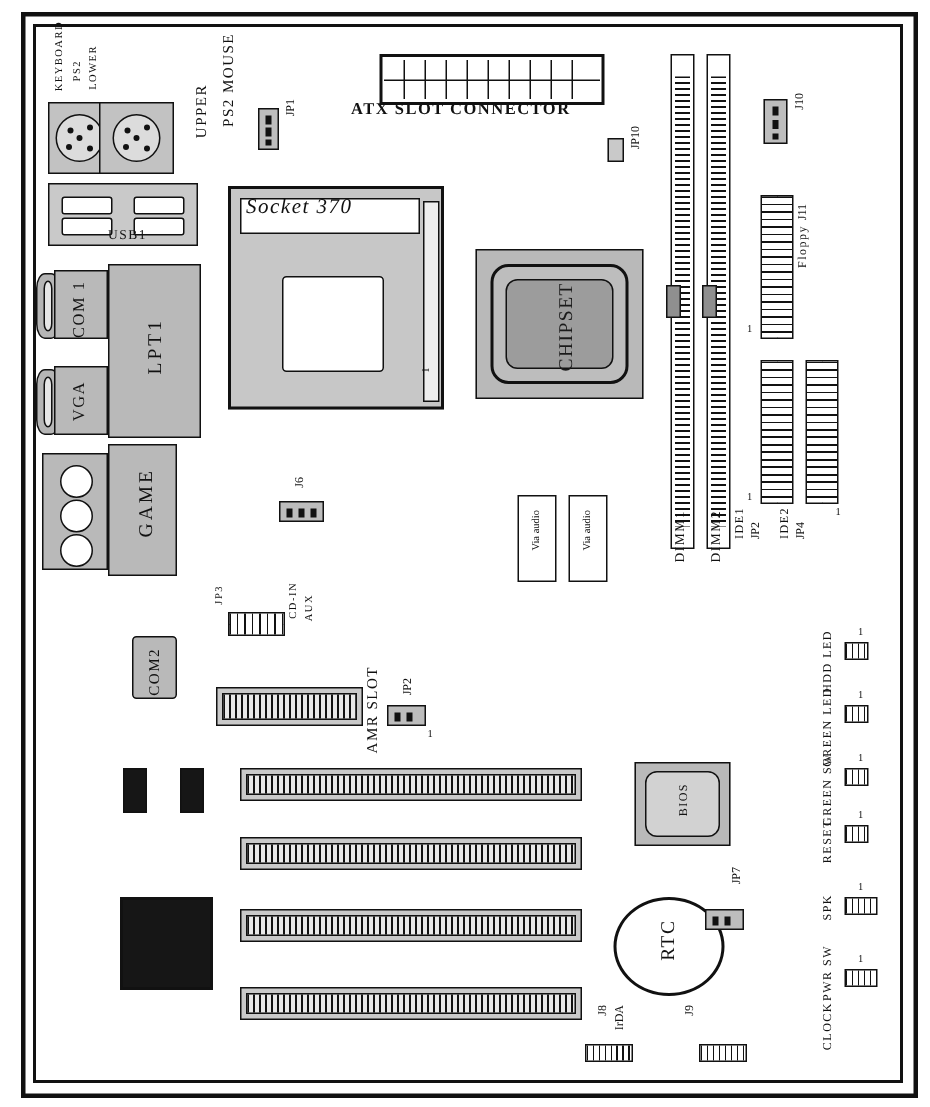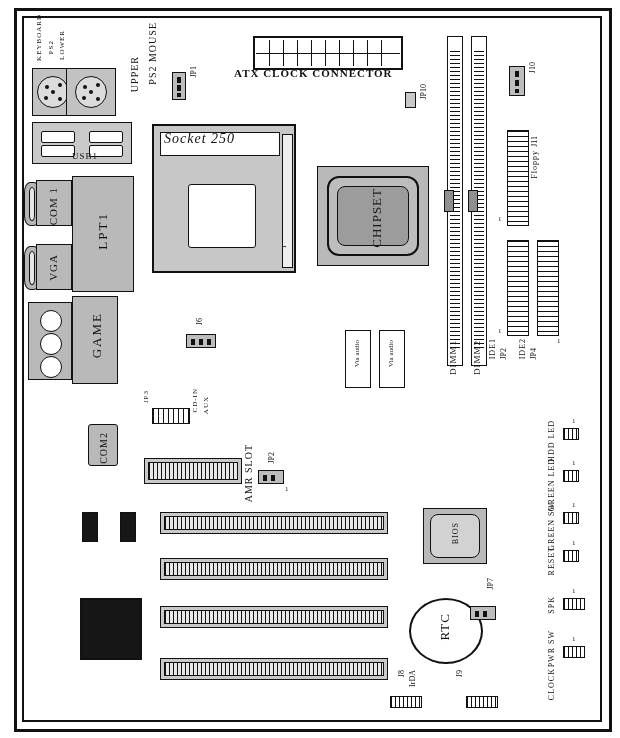--- a/index.html
+++ b/index.html
@@ -140,38 +140,38 @@
     <div class="cell" style="left:14px;"></div>
       <div class="cell" style="left:28px;"></div>
     <div class="cell" style="left:42px;"></div>
       <div class="cell" style="left:56px;"></div>
     <div class="cell" style="left:70px;"></div>
       <div class="cell" style="left:84px;"></div>
     <div class="cell" style="left:98px;"></div>
       <div class="cell" style="left:112px;"></div>
     <div class="cell" style="left:126px;"></div>
   </div>
-  <span class="lbl" style="left:234px;top:68px;font-size:11px;letter-spacing:1px;font-weight:bold;">ATX CLOCK CONNECTOR</span>
+  <span class="lbl" style="left:234px;top:68px;font-size:11px;letter-spacing:1px;font-weight:bold;">ATX SLOT CONNECTOR</span>
 
   <div class="box" style="left:405px;top:92px;width:11px;height:16px;background:#c9c9c9;"></div>
   <span class="lbl vert" style="left:420px;top:84px;font-size:8px;">JP10</span>
 
   <div class="jumper" style="left:509px;top:66px;width:16px;height:30px;">
     <span class="p" style="left:5px;top:4px;height:6px;"></span>
     <span class="p" style="left:5px;top:13px;height:6px;"></span>
     <span class="p" style="left:5px;top:22px;height:4px;"></span>
   </div>
   <span class="lbl vert" style="left:529px;top:62px;font-size:8px;">J10</span>
 
   <div class="socket370">
     <div class="cap"></div>
     <div class="pad"></div>
     <div class="lever"></div>
   </div>
-  <span class="lbl" style="left:164px;top:132px;font-size:14px;font-style:italic;letter-spacing:1px;">Socket 250</span>
+  <span class="lbl" style="left:164px;top:132px;font-size:14px;font-style:italic;letter-spacing:1px;">Socket 370</span>
   <span class="lbl vert" style="left:281px;top:245px;font-size:7px;">1</span>
 
   <div class="box gray" style="left:317px;top:166px;width:112px;height:100px;"></div>
   <div class="chip" style="left:327px;top:176px;width:92px;height:80px;border-radius:12px;">
     <div class="inner" style="border-radius:8px;"></div>
   </div>
   <span class="lbl vert" style="left:370px;top:188px;font-size:13px;letter-spacing:1px;color:#1a1a1a;">CHIPSET</span>
 
   <div class="dimm" style="left:447px;top:36px;width:16px;height:330px;">
       <div class="din"></div>

